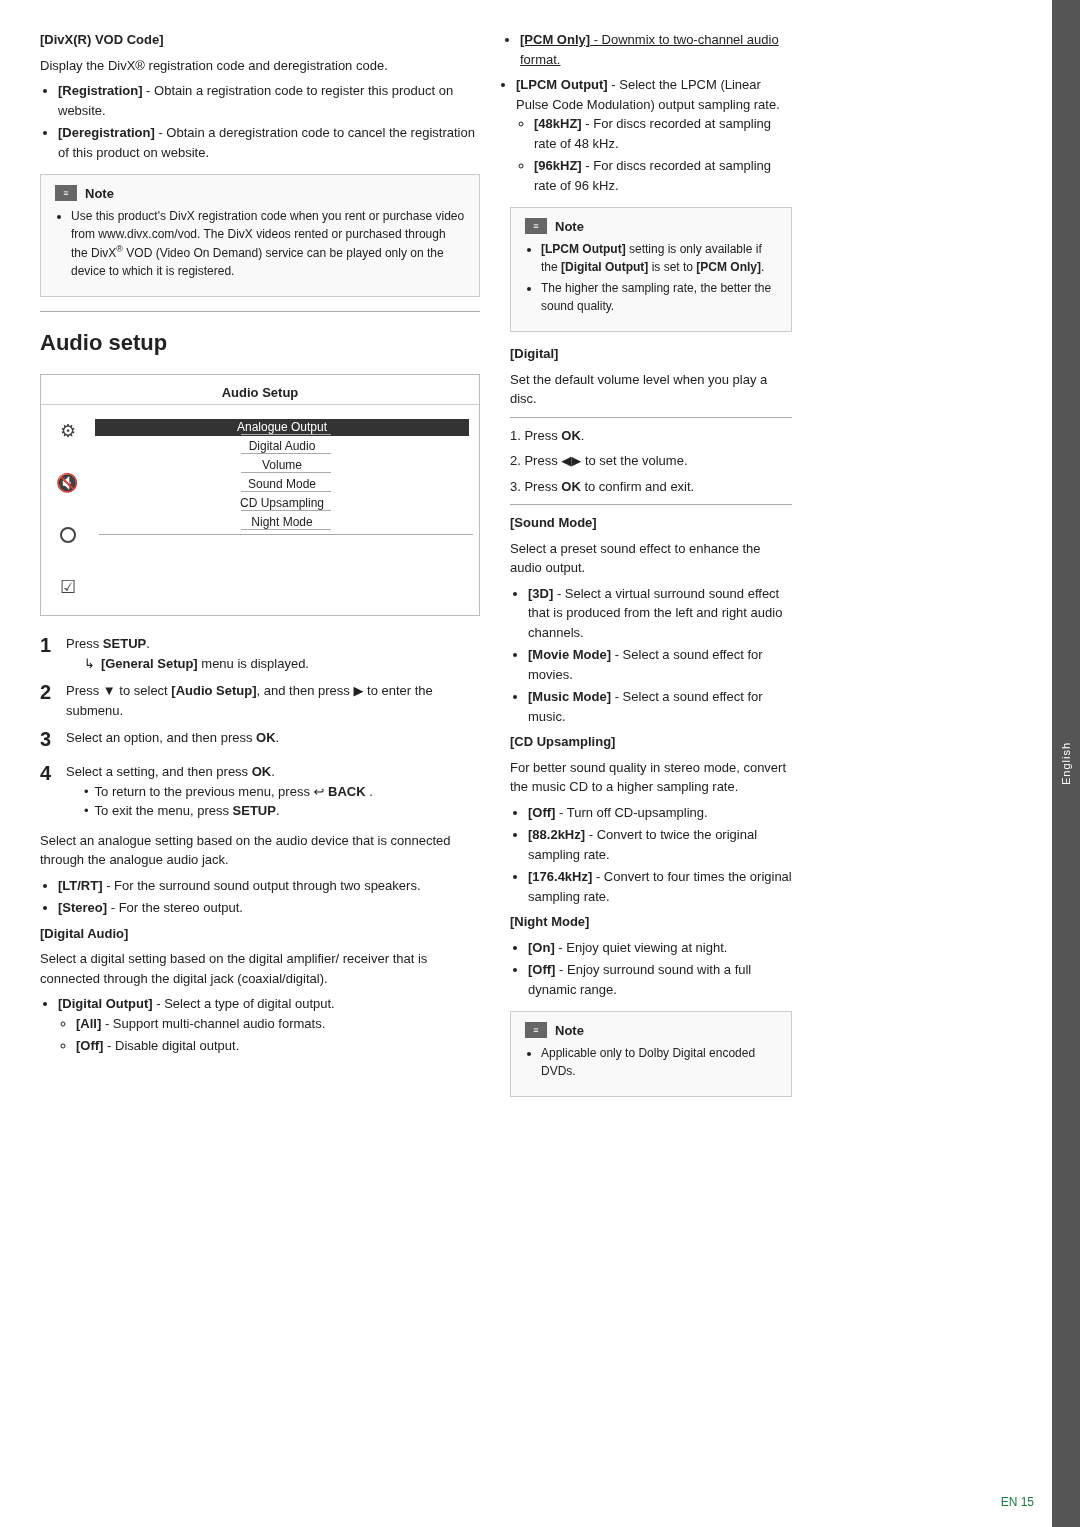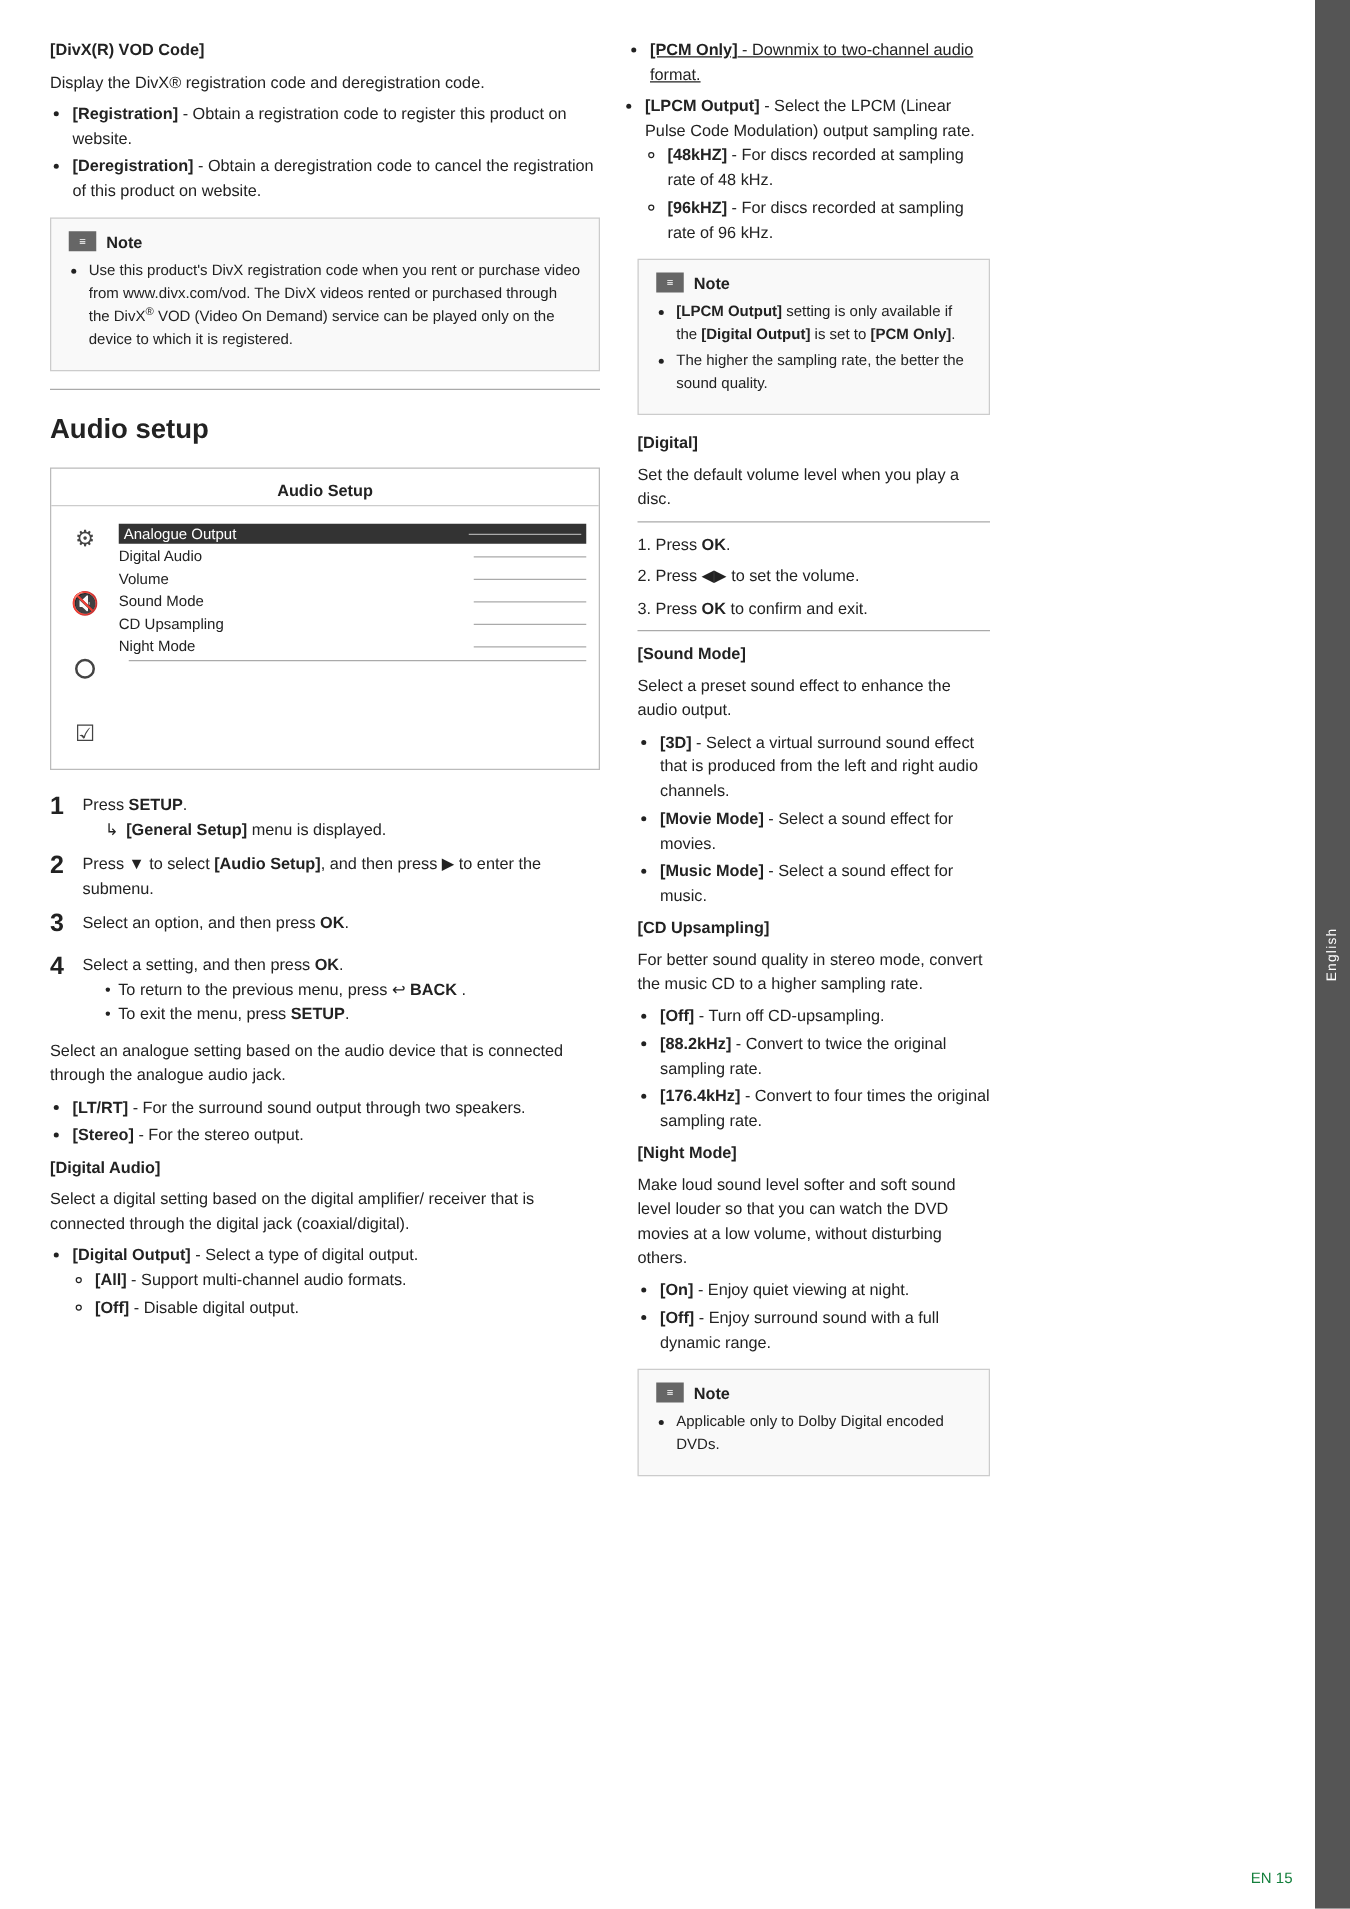--- a/index.html
+++ b/index.html
@@ -140,20 +140,21 @@
       display: flex;
       flex-direction: column;
       gap: 2px;
     }
     .audio-menu-row {
       display: flex;
       align-items: center;
       justify-content: space-between;
       font-size: 12px;
       padding: 1px 0;
+      flex-direction: column;
     }
     .audio-menu-row.selected {
       background: #333;
       color: #fff;
       padding: 1px 4px;
     }
     .menu-line {
       width: 90px;
       height: 1px;
       background: #aaa;
@@ -389,21 +390,20 @@
         <p>For better sound quality in stereo mode, convert the music CD to a higher sampling rate.</p>
         <ul>
           <li><span class="bold">[Off]</span> - Turn off CD-upsampling.</li>
           <li><span class="bold">[88.2kHz]</span> - Convert to twice the original sampling rate.</li>
           <li><span class="bold">[176.4kHz]</span> - Convert to four times the original sampling rate.</li>
         </ul>
       </div>
 
       <div>
         <p><span class="bold">[Night Mode]</span></p>
-        <p>Make loud sound level softer and soft sound level louder so that you can watch the DVD movies at a low volume, without disturbing others.</p>
         <ul>
           <li><span class="bold">[On]</span> - Enjoy quiet viewing at night.</li>
           <li><span class="bold">[Off]</span> - Enjoy surround sound with a full dynamic range.</li>
         </ul>
       </div>
 
       <div class="note-box">
         <div class="note-header">
           <span class="note-icon">≡</span>
           <span>Note</span>

